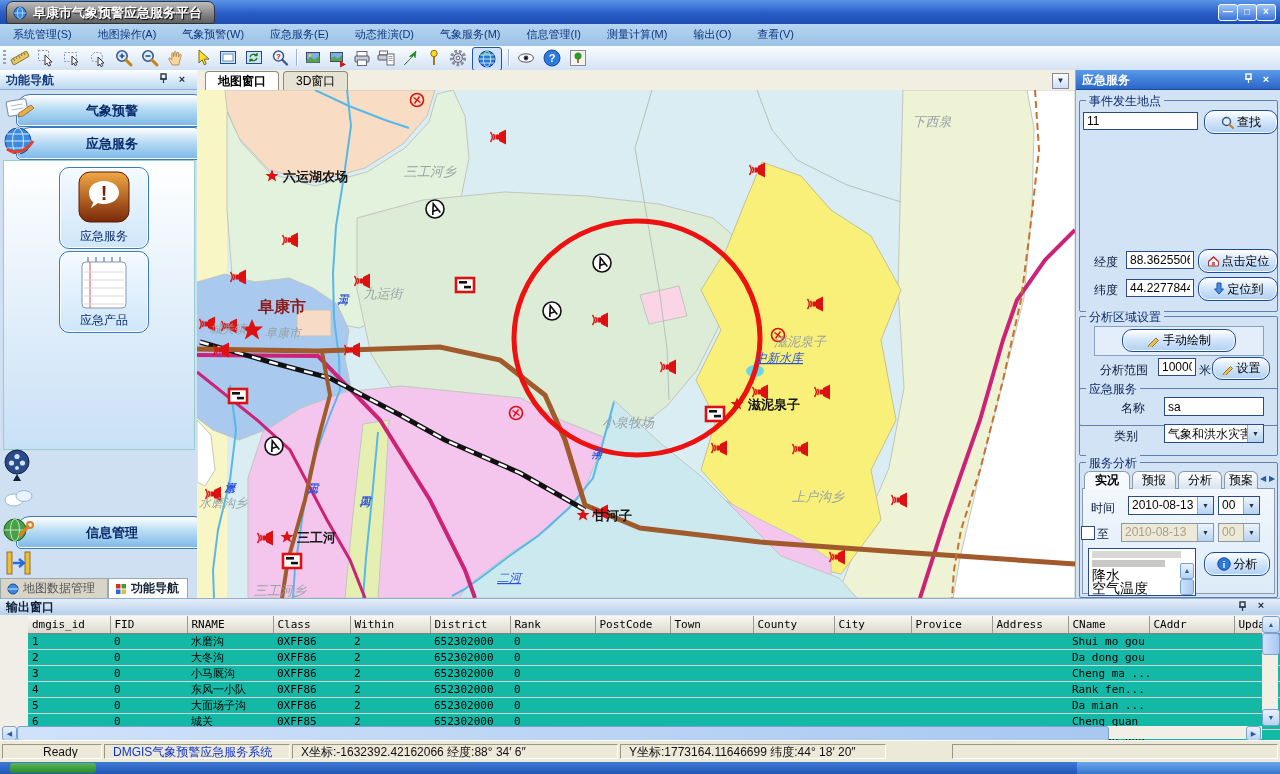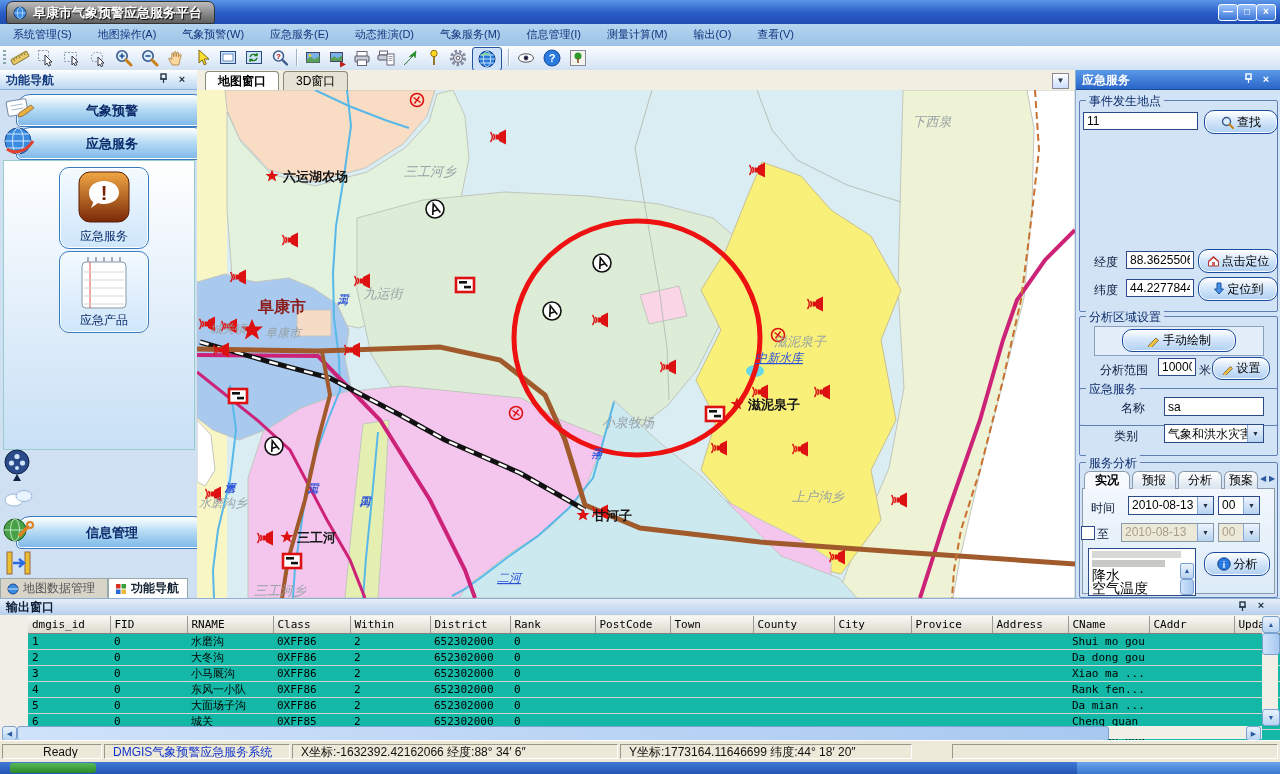--- a/index.html
+++ b/index.html
@@ -727,21 +727,21 @@
             <td>0XFF86</td>
           <td>2</td>
             <td>652302000</td>
             <td>0</td>
             <td></td>
           <td></td>
             <td></td>
             <td></td>
             <td></td>
           <td></td>
-            <td>Xiao ma ...</td>
+            <td>Cheng ma ...</td>
             <td></td>
             <td></td>
         </tr>
           <tr>
           <td>4</td>
             <td>0</td>
             <td>东风一小队</td>
             <td>0XFF86</td>
           <td>2</td>
             <td>652302000</td>
@@ -821,21 +821,21 @@
     <div class="strack" style="left:0;top:127px;width:1262px;height:13px"></div>
     <div class="sbtn" style="left:2px;top:127px;width:13px;height:13px">◀</div>
     <div class="sthumb" style="left:17px;top:127px;width:1090px;height:13px"></div>
     <div class="sbtn" style="left:1246px;top:127px;width:13px;height:13px">▶</div>
   </div>
 
   <div class="abs" id="statusbar">
     <div class="spanel" style="left:2px;width:100px;padding-left:40px">Ready</div>
     <div class="spanel" style="left:104px;width:186px;color:#1133cc">DMGIS气象预警应急服务系统</div>
     <div class="spanel" style="left:292px;width:326px">X坐标:-1632392.42162066 经度:88° 34′ 6″</div>
-    <div class="spanel" style="left:620px;width:292px">Y坐标:1773164.11646699 纬度:44° 18′ 20″</div>
+    <div class="spanel" style="left:620px;width:266px">Y坐标:1773164.11646699 纬度:44° 18′ 20″</div>
     <div class="spanel" style="left:952px;width:326px"></div>
   </div>
 
   <div class="abs" id="taskbar">
     <div class="abs" style="left:10px;top:1px;width:86px;height:10px;border-radius:3px;background:linear-gradient(#58b858,#2a8a2a)"></div>
     <div class="abs" style="left:1077px;top:0;width:203px;height:12px;background:linear-gradient(#6aa6ee,#3a76cc)"></div>
   </div>
 
 </div>
 

